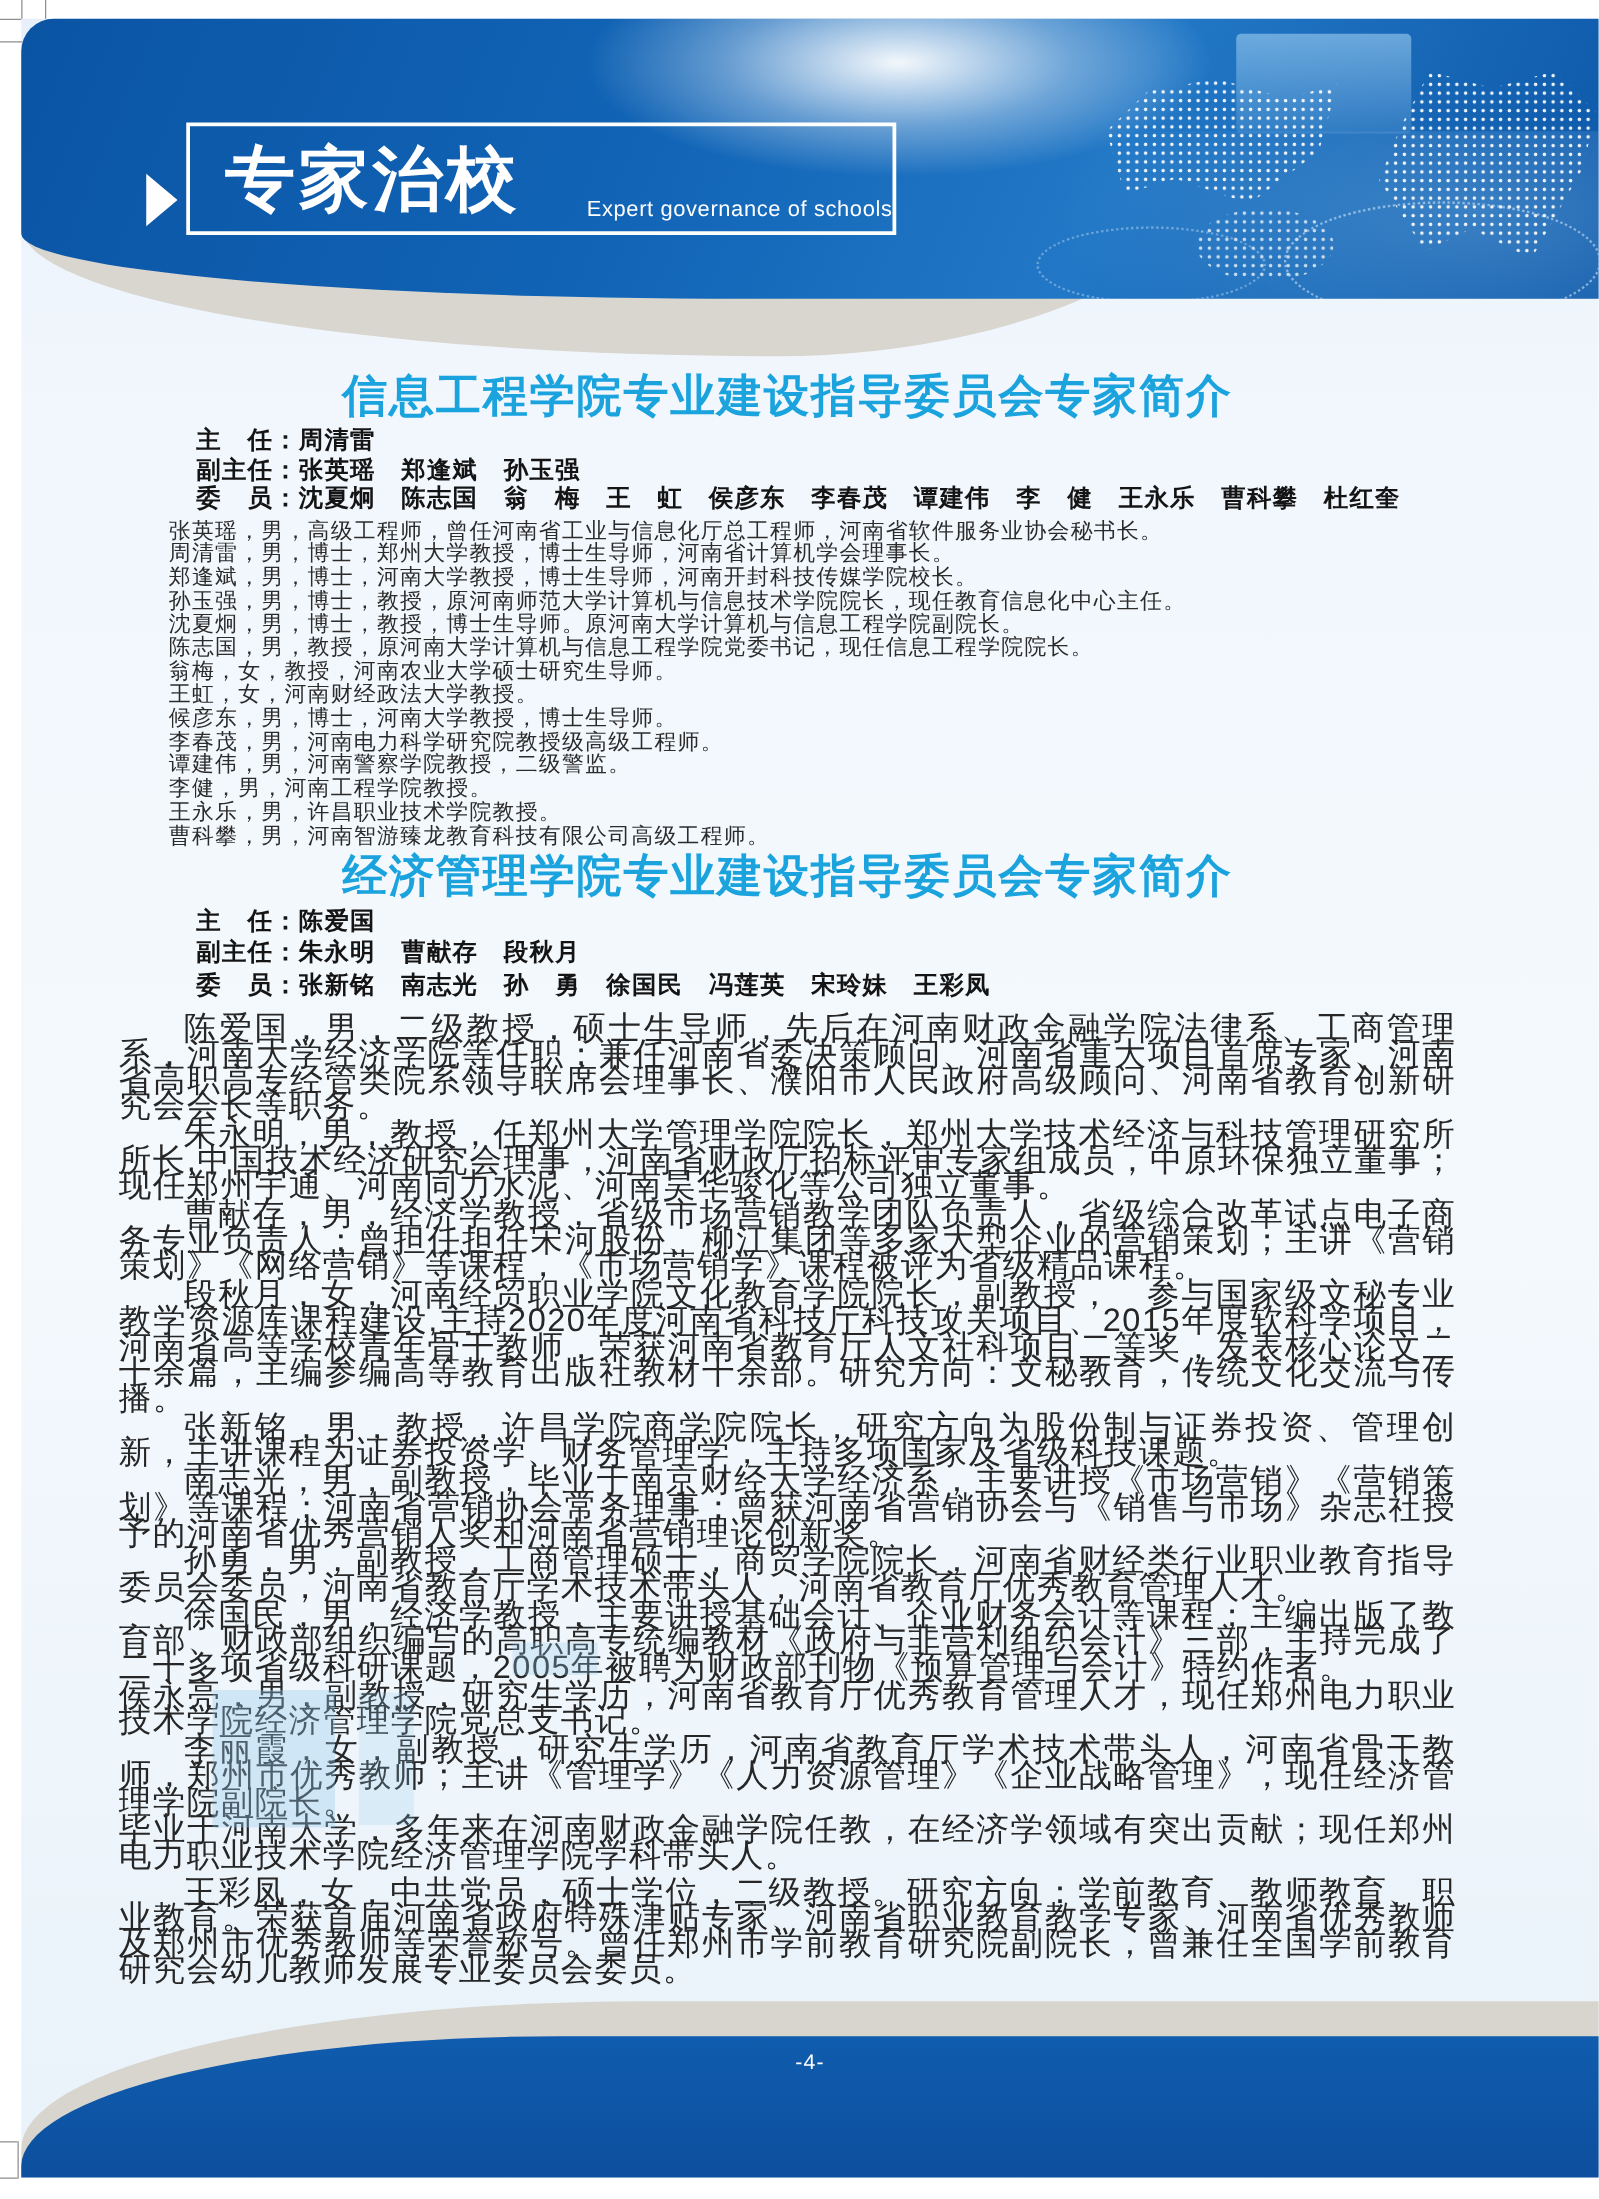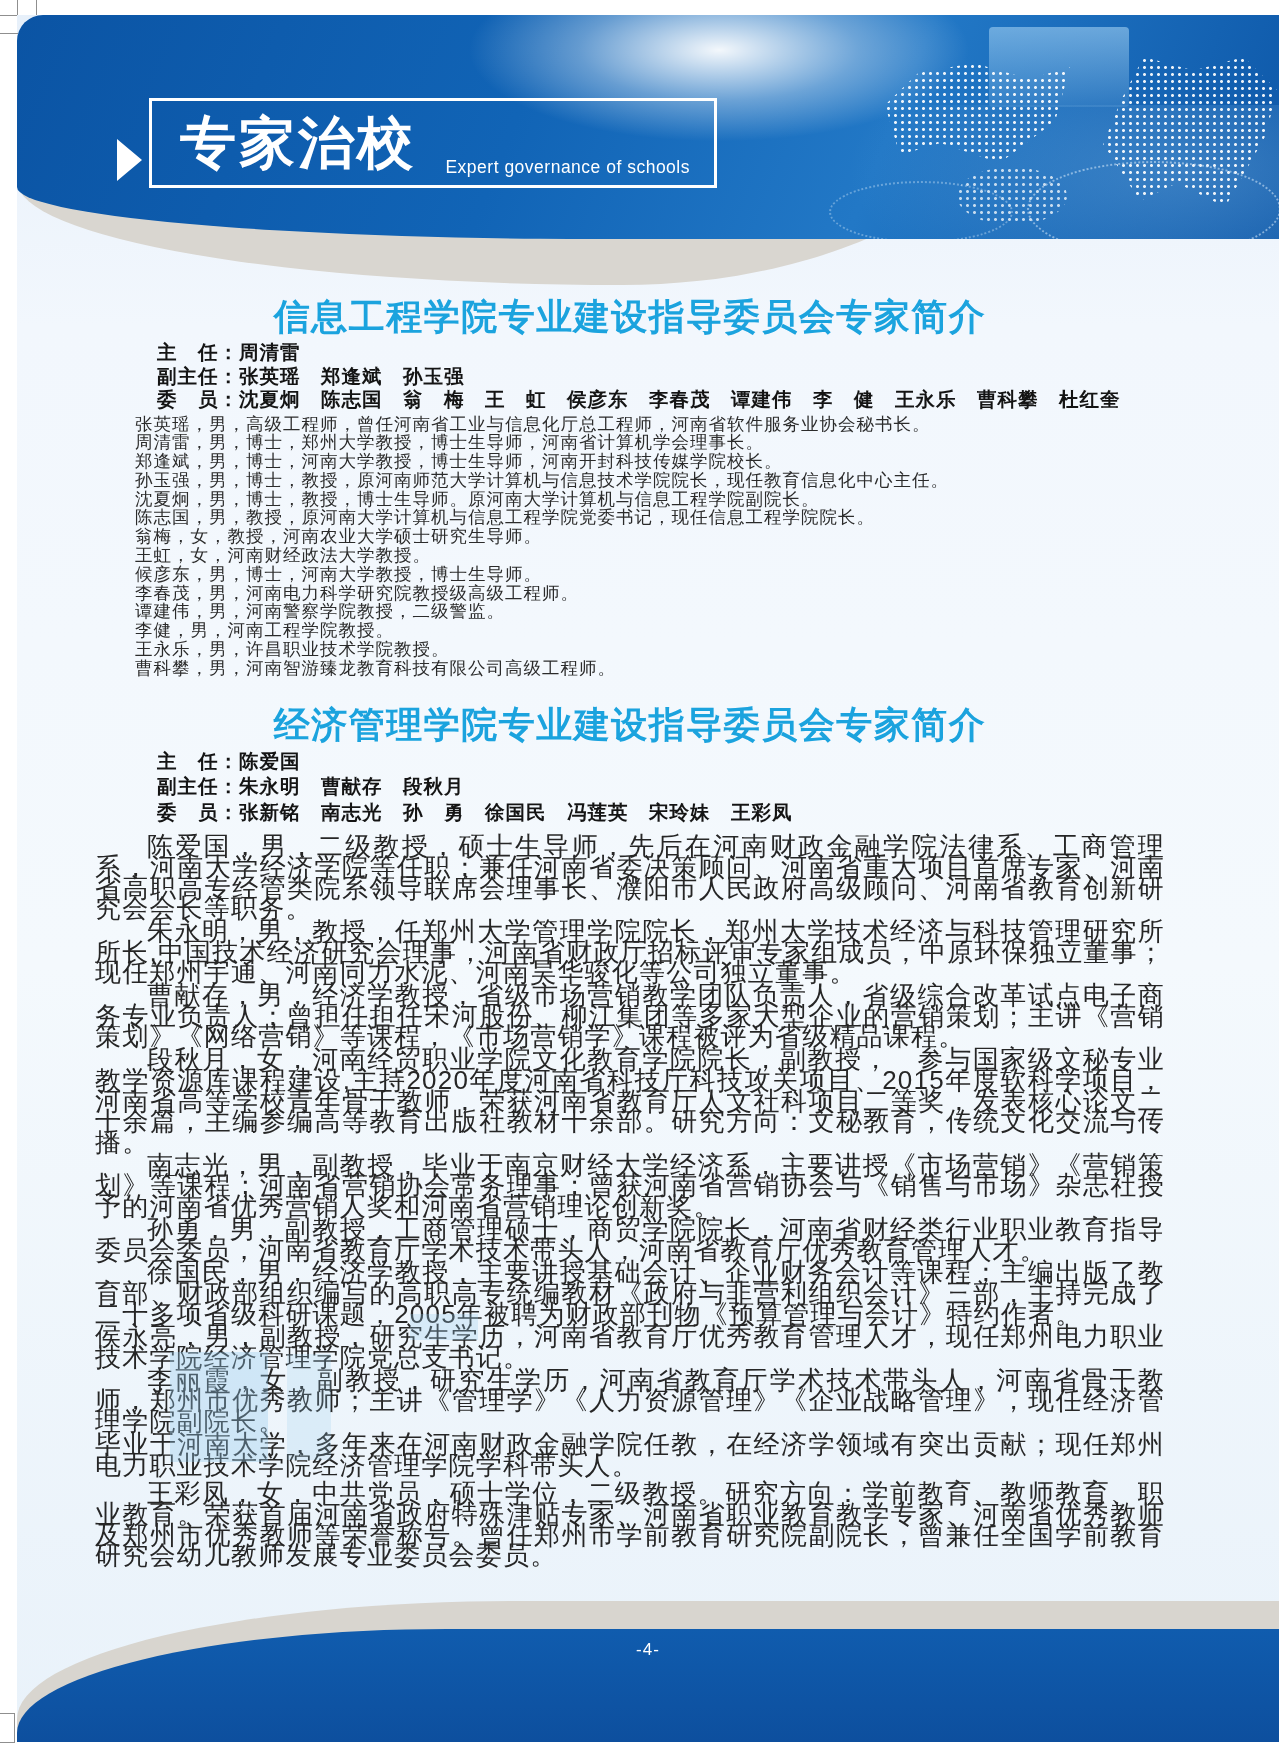--- a/index.html
+++ b/index.html
@@ -66,36 +66,36 @@
   
   .title-box{
     position:absolute;left:132px;top:83px;width:562px;height:84px;
     border:3px solid #ffffff;
   }
   .title-cn{
     position:absolute;left:28px;top:2px;
     color:#ffffff;font-size:56px;font-weight:bold;letter-spacing:3px;line-height:80px;white-space:nowrap;
   }
   .title-en{
-    position:absolute;right:24px;bottom:7px;
+    position:absolute;right:0;bottom:7px;
     color:#ffffff;font-size:17.5px;letter-spacing:.5px;white-space:nowrap;
   }
   .title-arrow{
     position:absolute;left:-35px;top:38px;width:0;height:0;
     border-top:21px solid transparent;border-bottom:21px solid transparent;
     border-left:25px solid #ffffff;
   }
   
   .content{position:absolute;left:95px;top:270px;width:1070px;color:#262626;}
   .section-title{
     text-align:center;color:#1ba3de;font-size:36px;font-weight:bold;
     letter-spacing:1.5px;margin:0;line-height:34px;
   }
   .section-title.first{margin-top:30px;}
-  .section-title.second{margin-top:30px;}
+  .section-title.second{margin-top:6px;}
   .roles{margin:7px 0 0 62px;}
   .role-line{font-size:19.5px;font-weight:bold;color:#141414;line-height:23.5px;letter-spacing:1px;white-space:nowrap;font-family:Liberation Serif, serif;}
   .roles.loose .role-line{line-height:25.5px;}
   .mem-list{margin:3px 0 0 40px;}
   .mem{font-size:17.5px;line-height:18.8px;letter-spacing:1px;color:#2b2b2b;white-space:nowrap;}
   .paras{margin-top:11px;}
   .para{
     font-size:26px;line-height:20.7px;letter-spacing:1.2px;color:#262626;
     text-align:justify;margin:2px 0 0 0;
   }
@@ -187,20 +187,21 @@
     <div class="role-line"><span>主　任：</span><span>陈爱国</span></div>
     <div class="role-line"><span>副主任：</span><span>朱永明　曹献存　段秋月</span></div>
     <div class="role-line"><span>委　员：</span><span>张新铭　南志光　孙　勇　徐国民　冯莲英　宋玲妹　王彩凤</span></div>
   </div>
 
   <div class="paras">
     <p class="para indent">陈爱国，男，二级教授，硕士生导师，先后在河南财政金融学院法律系、工商管理系，河南大学经济学院等任职；兼任河南省委决策顾问、河南省重大项目首席专家、河南省高职高专经管类院系领导联席会理事长、濮阳市人民政府高级顾问、河南省教育创新研究会会长等职务。</p>
     <p class="para indent">朱永明，男，教授，任郑州大学管理学院院长，郑州大学技术经济与科技管理研究所所长,中国技术经济研究会理事，河南省财政厅招标评审专家组成员，中原环保独立董事；现任郑州宇通、河南同力水泥、河南昊华骏化等公司独立董事。</p>
     <p class="para indent">曹献存，男，经济学教授，省级市场营销教学团队负责人，省级综合改革试点电子商务专业负责人；曾担任担任宋河股份、柳江集团等多家大型企业的营销策划；主讲《营销策划》《网络营销》等课程，《市场营销学》课程被评为省级精品课程。</p>
     <p class="para indent">段秋月，女，河南经贸职业学院文化教育学院院长，副教授，　参与国家级文秘专业教学资源库课程建设,主持2020年度河南省科技厅科技攻关项目、2015年度软科学项目，河南省高等学校青年骨干教师，荣获河南省教育厅人文社科项目二等奖，发表核心论文二十余篇，主编参编高等教育出版社教材十余部。研究方向：文秘教育，传统文化交流与传播。</p>
+    <p class="para indent">张新铭，男，教授，许昌学院商学院院长，研究方向为股份制与证券投资、管理创新，主讲课程为证券投资学、财务管理学，主持多项国家及省级科技课题。</p>
     <p class="para indent">南志光，男，副教授，毕业于南京财经大学经济系，主要讲授《市场营销》《营销策划》等课程；河南省营销协会常务理事；曾获河南省营销协会与《销售与市场》杂志社授予的河南省优秀营销人奖和河南省营销理论创新奖。</p>
     <p class="para indent">孙勇，男，副教授，工商管理硕士，商贸学院院长，河南省财经类行业职业教育指导委员会委员，河南省教育厅学术技术带头人，河南省教育厅优秀教育管理人才。</p>
     <p class="para indent">徐国民，男，经济学教授，主要讲授基础会计、企业财务会计等课程；主编出版了教育部、财政部组织编写的高职高专统编教材《政府与非营利组织会计》三部，主持完成了二十多项省级科研课题，2005年被聘为财政部刊物《预算管理与会计》特约作者。</p>
     <p class="para">侯永亮，男，副教授，研究生学历，河南省教育厅优秀教育管理人才，现任郑州电力职业技术学院经济管理学院党总支书记。</p>
     <p class="para indent">李丽霞，女，副教授，研究生学历，河南省教育厅学术技术带头人，河南省骨干教师，郑州市优秀教师；主讲《管理学》《人力资源管理》《企业战略管理》，现任经济管理学院副院长。</p>
     <p class="para">毕业于河南大学，多年来在河南财政金融学院任教，在经济学领域有突出贡献；现任郑州电力职业技术学院经济管理学院学科带头人。</p>
     <p class="para indent gap">王彩凤，女，中共党员，硕士学位，二级教授。研究方向：学前教育、教师教育、职业教育。荣获首届河南省政府特殊津贴专家、河南省职业教育教学专家、河南省优秀教师及郑州市优秀教师等荣誉称号。曾任郑州市学前教育研究院副院长，曾兼任全国学前教育研究会幼儿教师发展专业委员会委员。</p>
   </div>
 
 </div>

